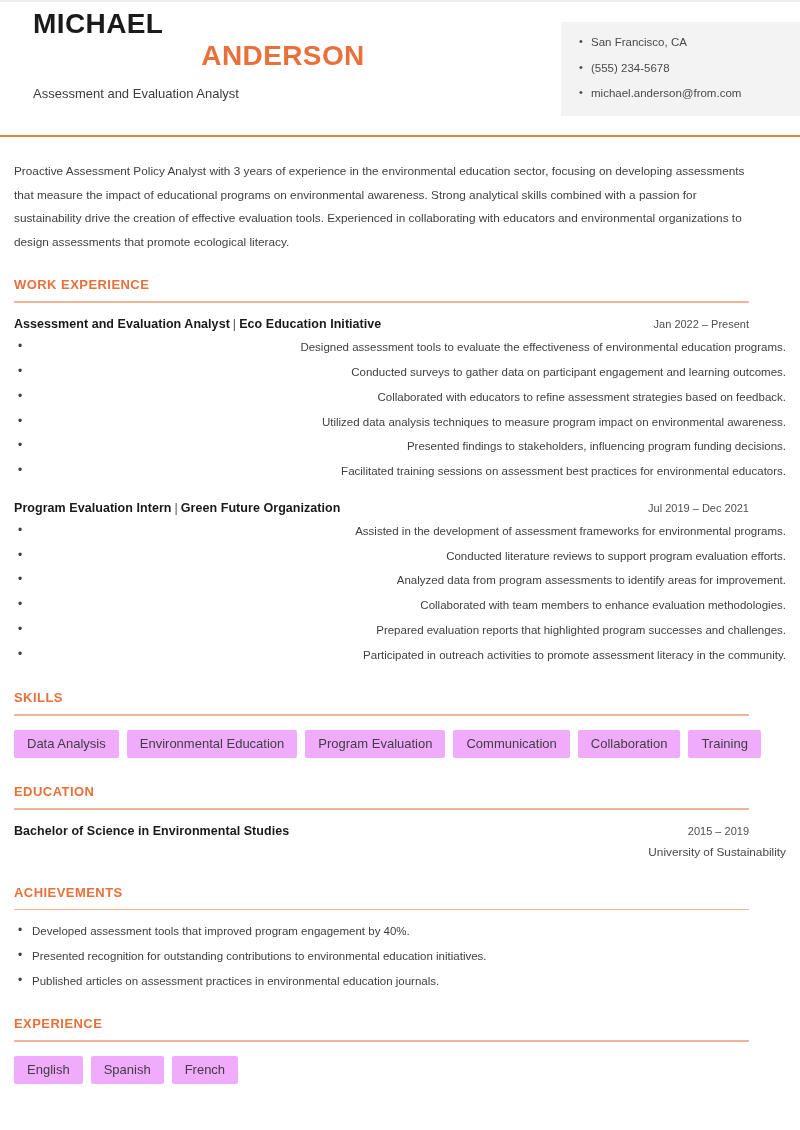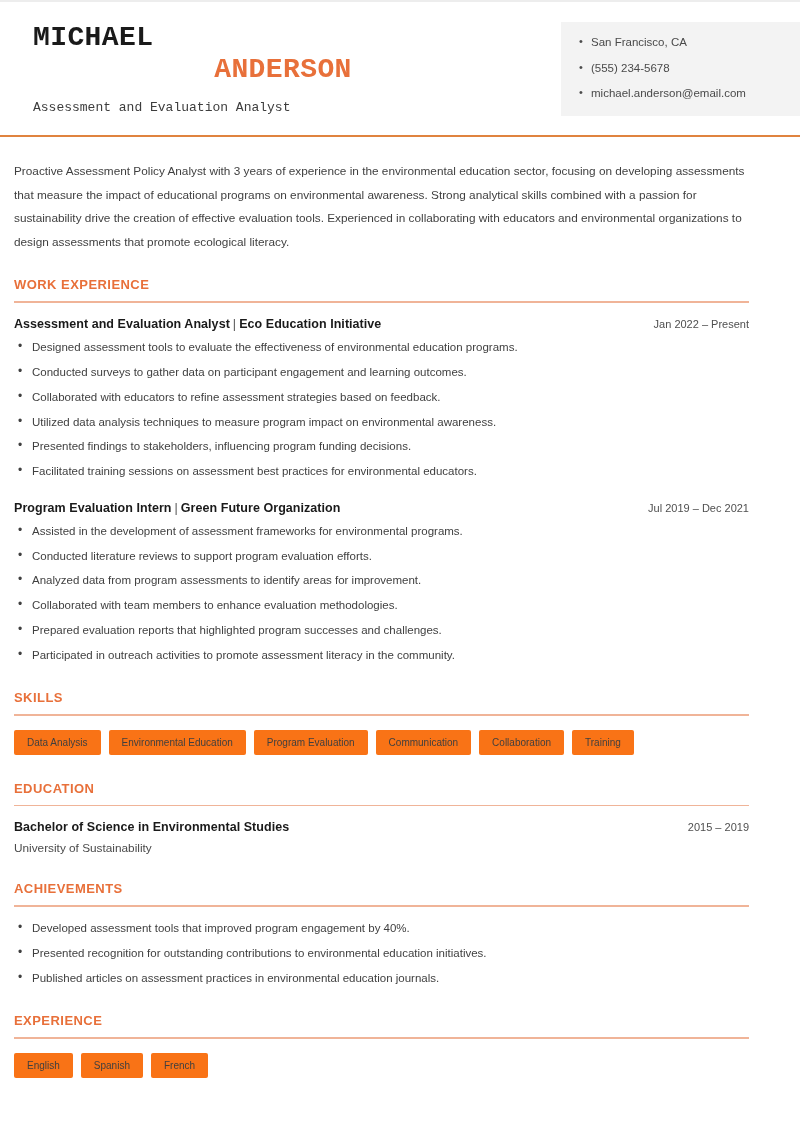--- a/index.html
+++ b/index.html
@@ -23,23 +23,22 @@
   }
 
   
   .header {
     position: relative;
     height: 134px;
   }
   .header-left {
     position: absolute;
     left: 33px;
-    top: 20px;
+    top: 6px;
     width: 500px;
-    font-family: Liberation Mono, monospace;
   }
   .name-first {
     font-size: 28px;
     font-weight: 700;
     letter-spacing: 0.4px;
     color: #1a1a1a;
     line-height: 1.16;
     margin: 0;
   }
   .name-last {
@@ -119,21 +118,21 @@
     margin: 0 0 9px 0;
   }
   .section-rule {
     width: 735px;
     height: 1.5px;
     background: #f0b498;
     margin-bottom: 14px;
   }
 
   
-  .entry { margin-bottom: 18px; }
+  .entry { margin-bottom: 18px; text-align: right; }
   .entry:last-child { margin-bottom: 0; }
   .entry-head {
     display: flex;
     justify-content: space-between;
     align-items: baseline;
     width: 735px;
   }
   .entry-title {
     font-size: 12.5px;
     font-weight: 700;
@@ -178,24 +177,24 @@
     font-size: 12px;
   }
 
   
   .tags {
     display: flex;
     flex-wrap: wrap;
     gap: 8px;
   }
   .tag {
-    background: #f97316;
+    background: #f0abfc;
     border-radius: 2px;
     padding: 7px 13px;
-    font-size: 10px;
+    font-size: 13px;
     color: #3f3f3f;
     line-height: 1.1;
     white-space: nowrap;
   }
 </style>
 </head>
 <body>
 
 <div class="page">
 
@@ -203,21 +202,21 @@
     <div class="header-left">
       <div class="name-first">MICHAEL</div>
       <div class="name-last">ANDERSON</div>
       <div class="job-role">Assessment and Evaluation Analyst</div>
     </div>
 
     <div class="contact-box">
       <ul class="contact-list">
         <li>San Francisco, CA</li>
         <li>(555) 234-5678</li>
-        <li>michael.anderson@email.com</li>
+        <li>michael.anderson@from.com</li>
       </ul>
     </div>
 
     <div class="header-rule"></div>
   </div>
 
   <div class="content">
 
     <div class="summary">Proactive Assessment Policy Analyst with 3 years of experience in the environmental education sector, focusing on developing assessments that measure the impact of educational programs on environmental awareness. Strong analytical skills combined with a passion for sustainability drive the creation of effective evaluation tools. Experienced in collaborating with educators and environmental organizations to design assessments that promote ecological literacy.</div>
 

